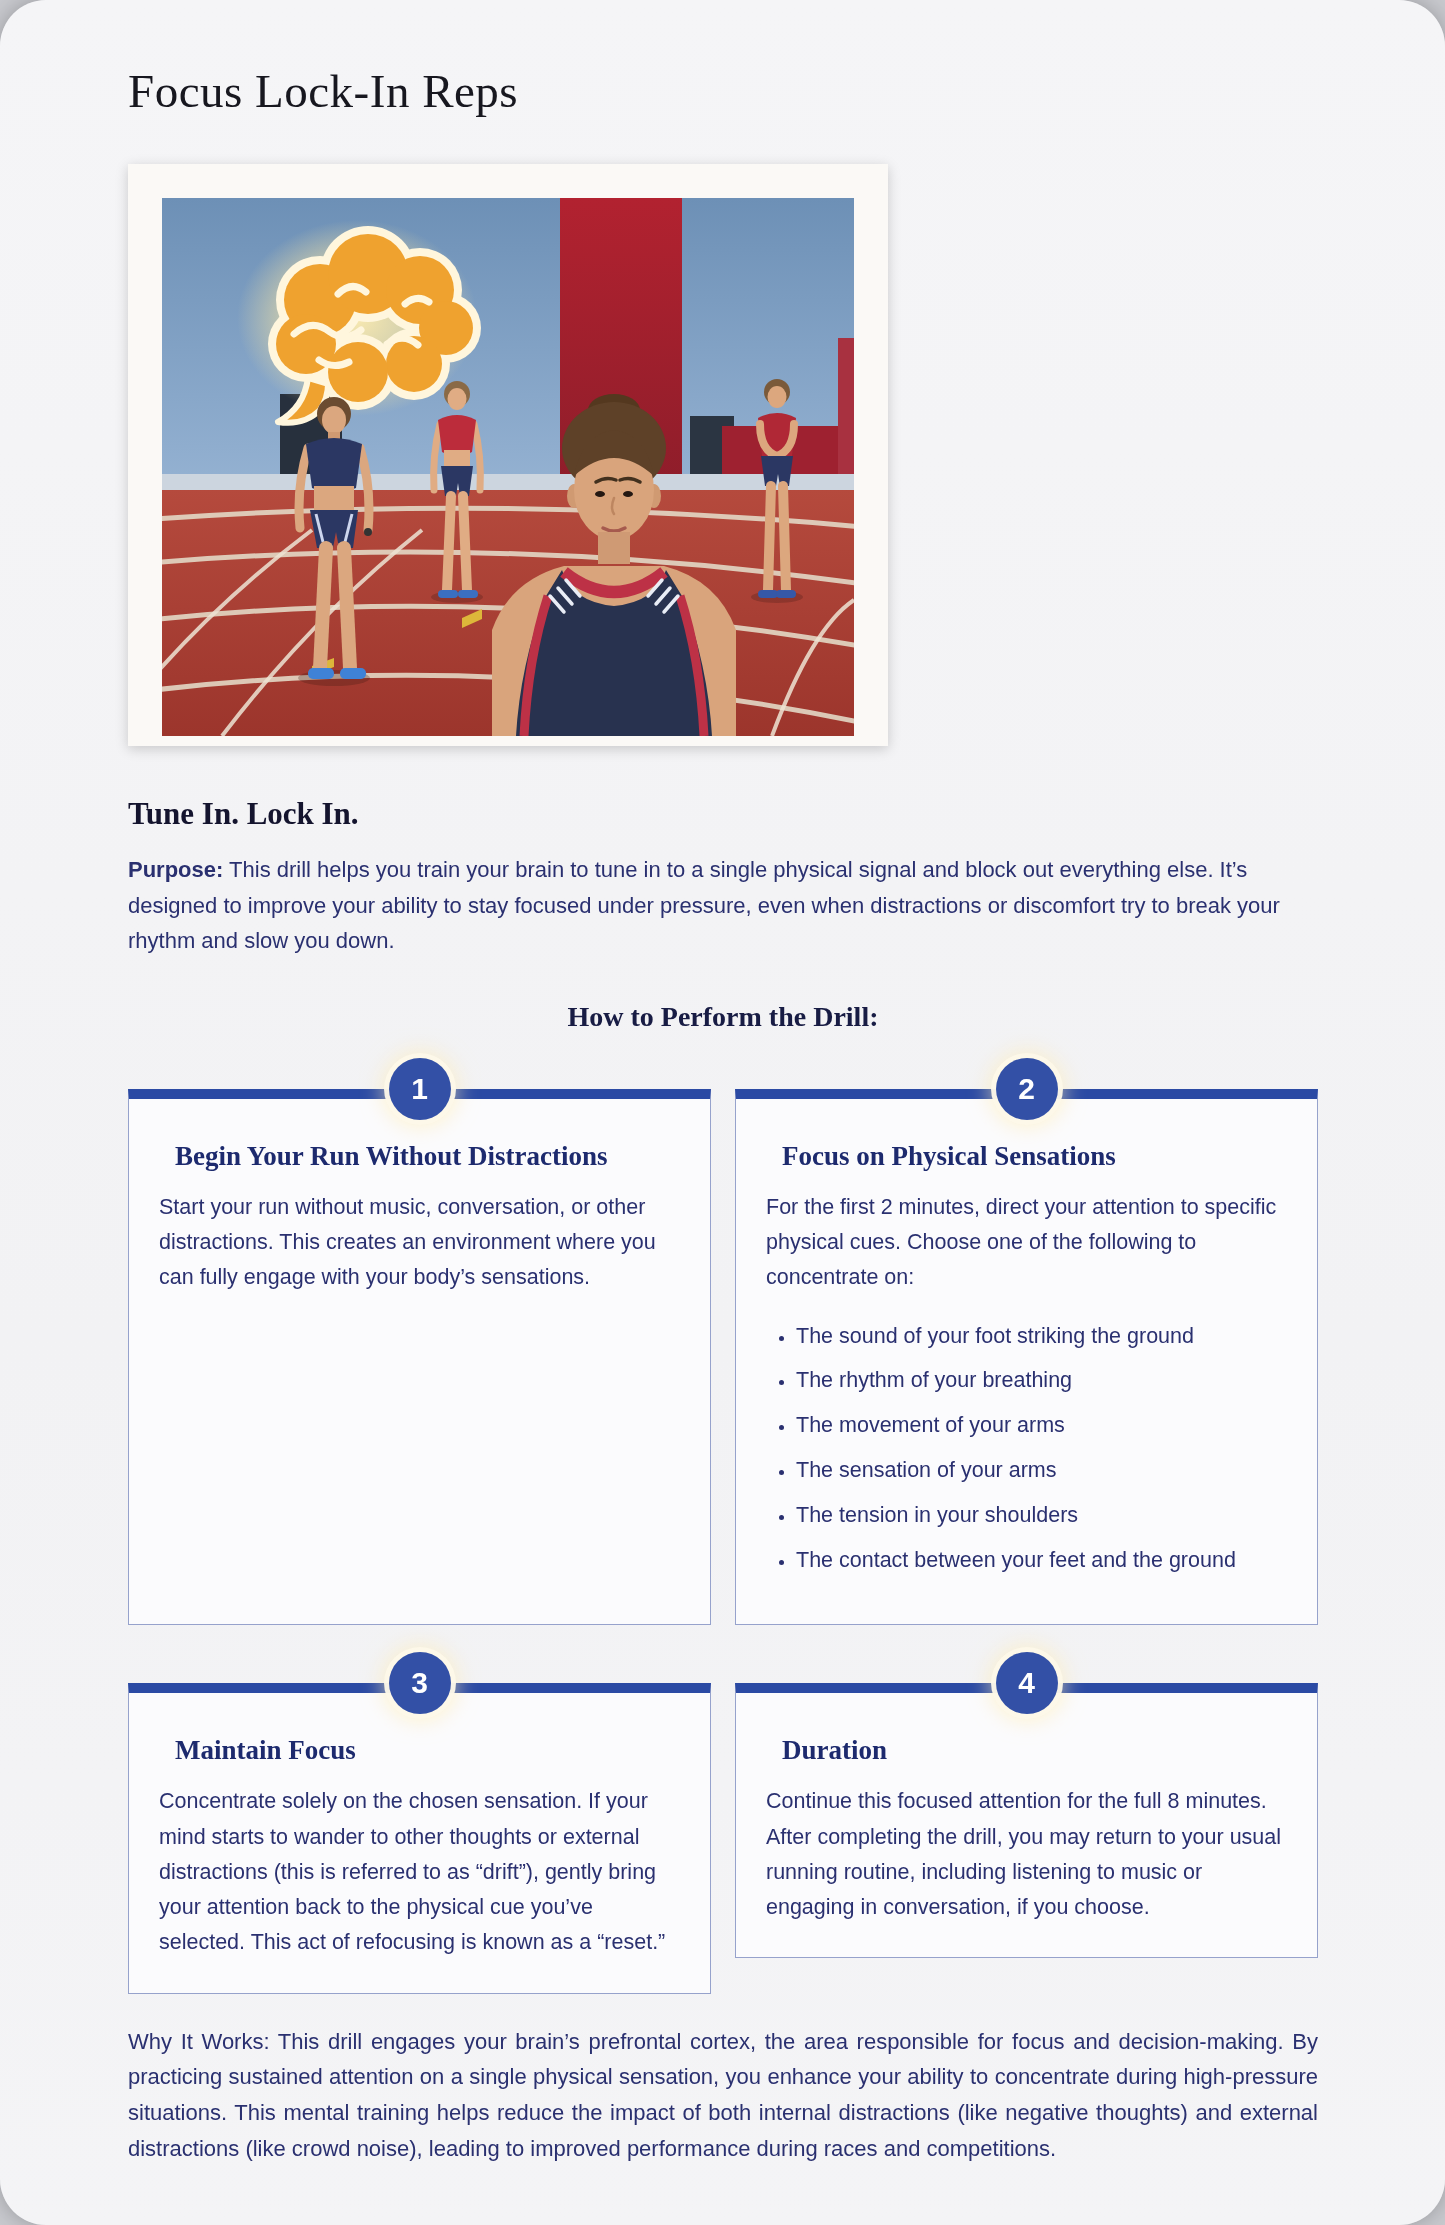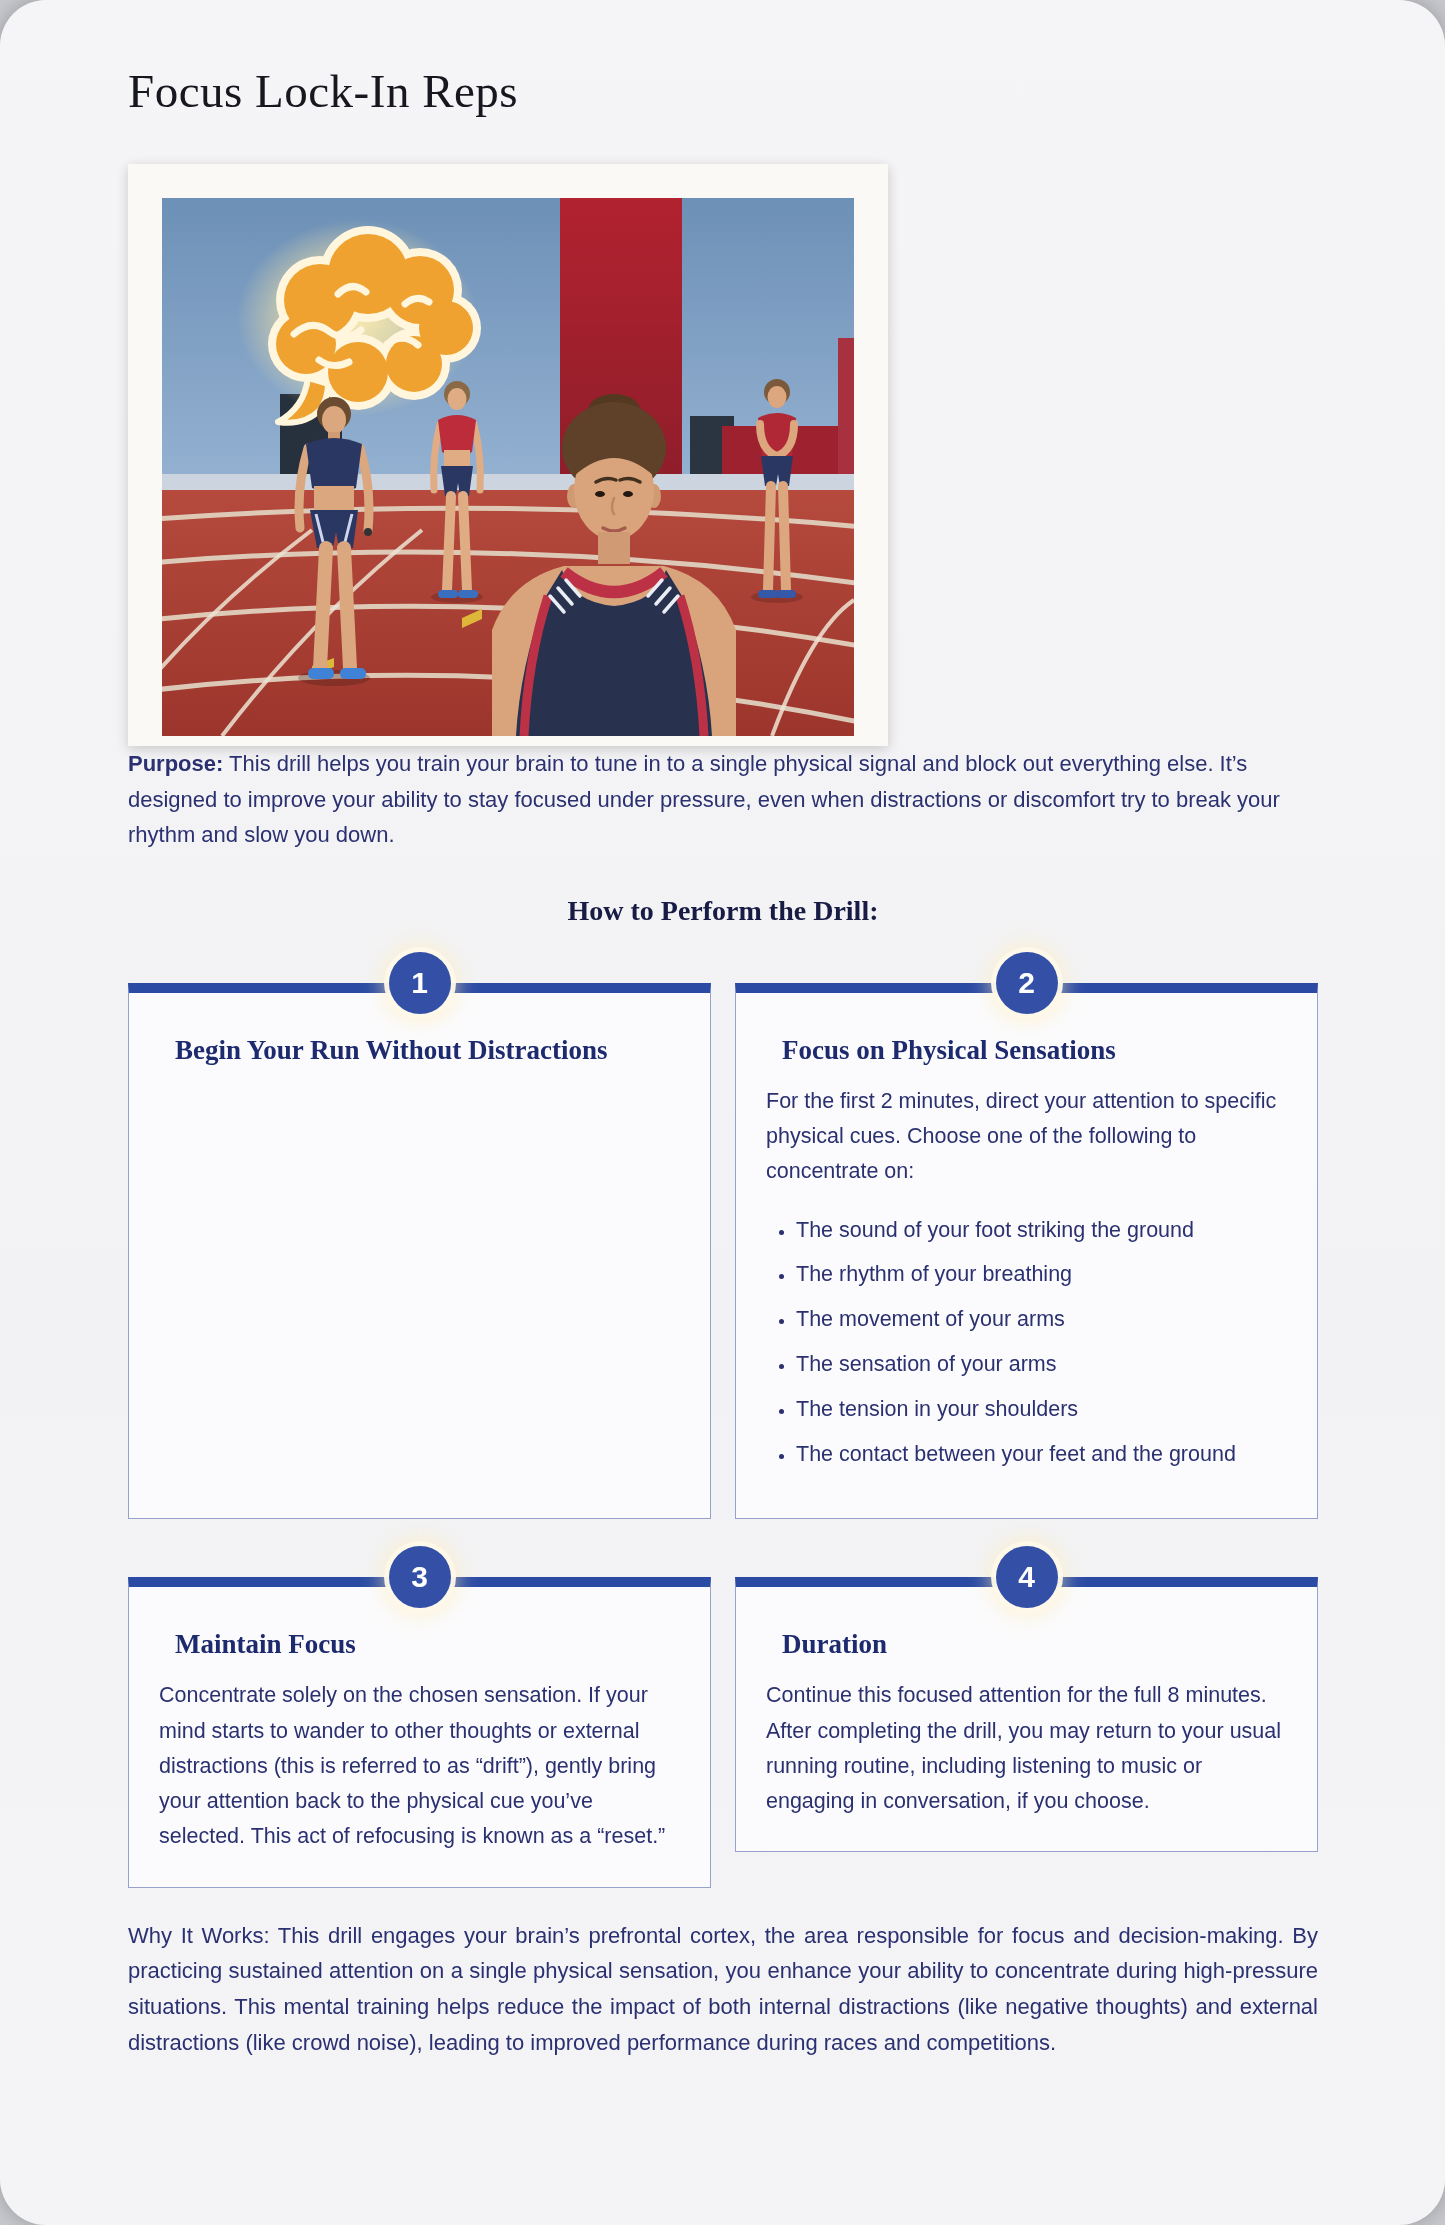--- a/index.html
+++ b/index.html
@@ -183,29 +183,31 @@
             <path d="M396,390 l14,16"></path>
             <path d="M388,398 l14,16"></path>
           <path d="M500,382 l-14,16"></path>
             <path d="M508,390 l-14,16"></path>
             <path d="M516,398 l-14,16"></path>
         </g>
       </g>
     </svg>
   </div>
 
+  <h2 class="sub">Tune In. Lock In.</h2>
 
   <p class="para"><b>Purpose:</b><span> This drill helps you train your brain to tune in to a single physical signal and block out everything else. It’s designed to improve your ability to stay focused under pressure, even when distractions or discomfort try to break your rhythm and slow you down.</span></p>
 
   <h3 class="how">How to Perform the Drill:</h3>
 
   <div class="cards-row row-1">
     <div class="card">
       <div class="num">1</div>
       <h4>Begin Your Run Without Distractions</h4>
+      <p>Start your run without music, conversation, or other distractions. This creates an environment where you can fully engage with your body’s sensations.</p>
     </div>
     <div class="card">
       <div class="num">2</div>
       <h4>Focus on Physical Sensations</h4>
       <p>For the first 2 minutes, direct your attention to specific physical cues. Choose one of the following to concentrate on:</p>
       <ul>
         <li>The sound of your foot striking the ground</li>
         <li>The rhythm of your breathing</li>
         <li>The movement of your arms</li>
         <li>The sensation of your arms</li>

